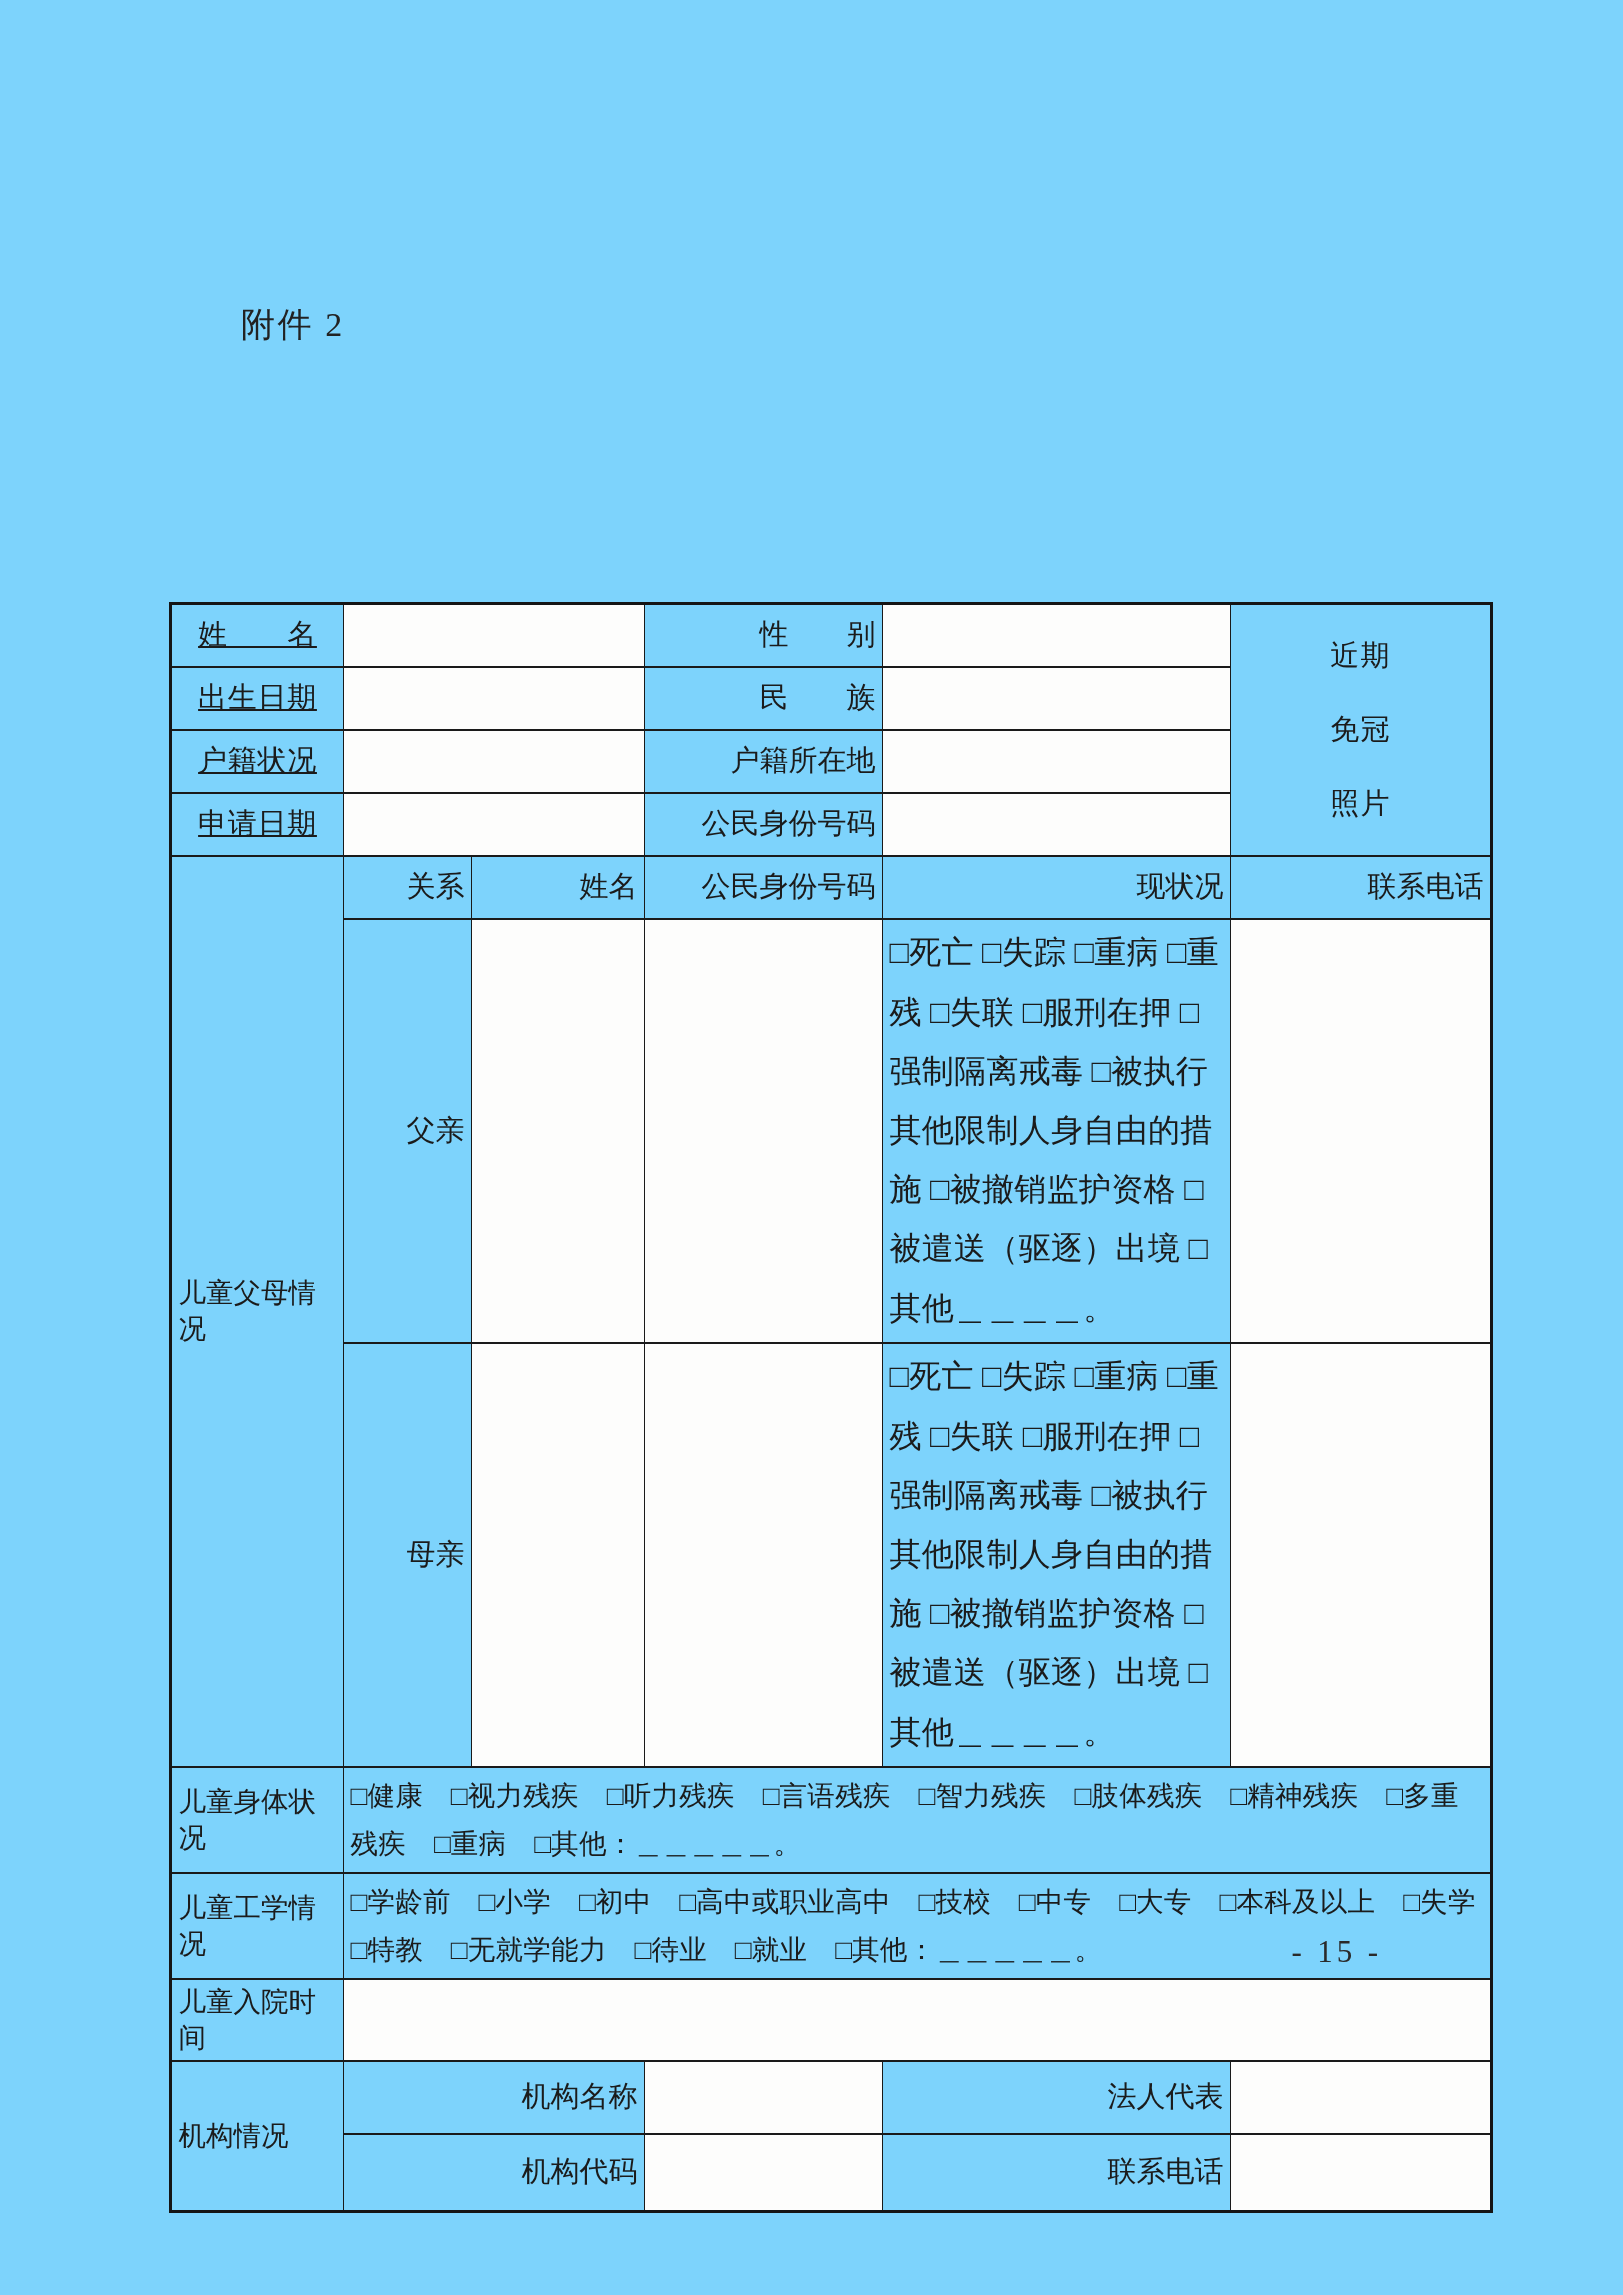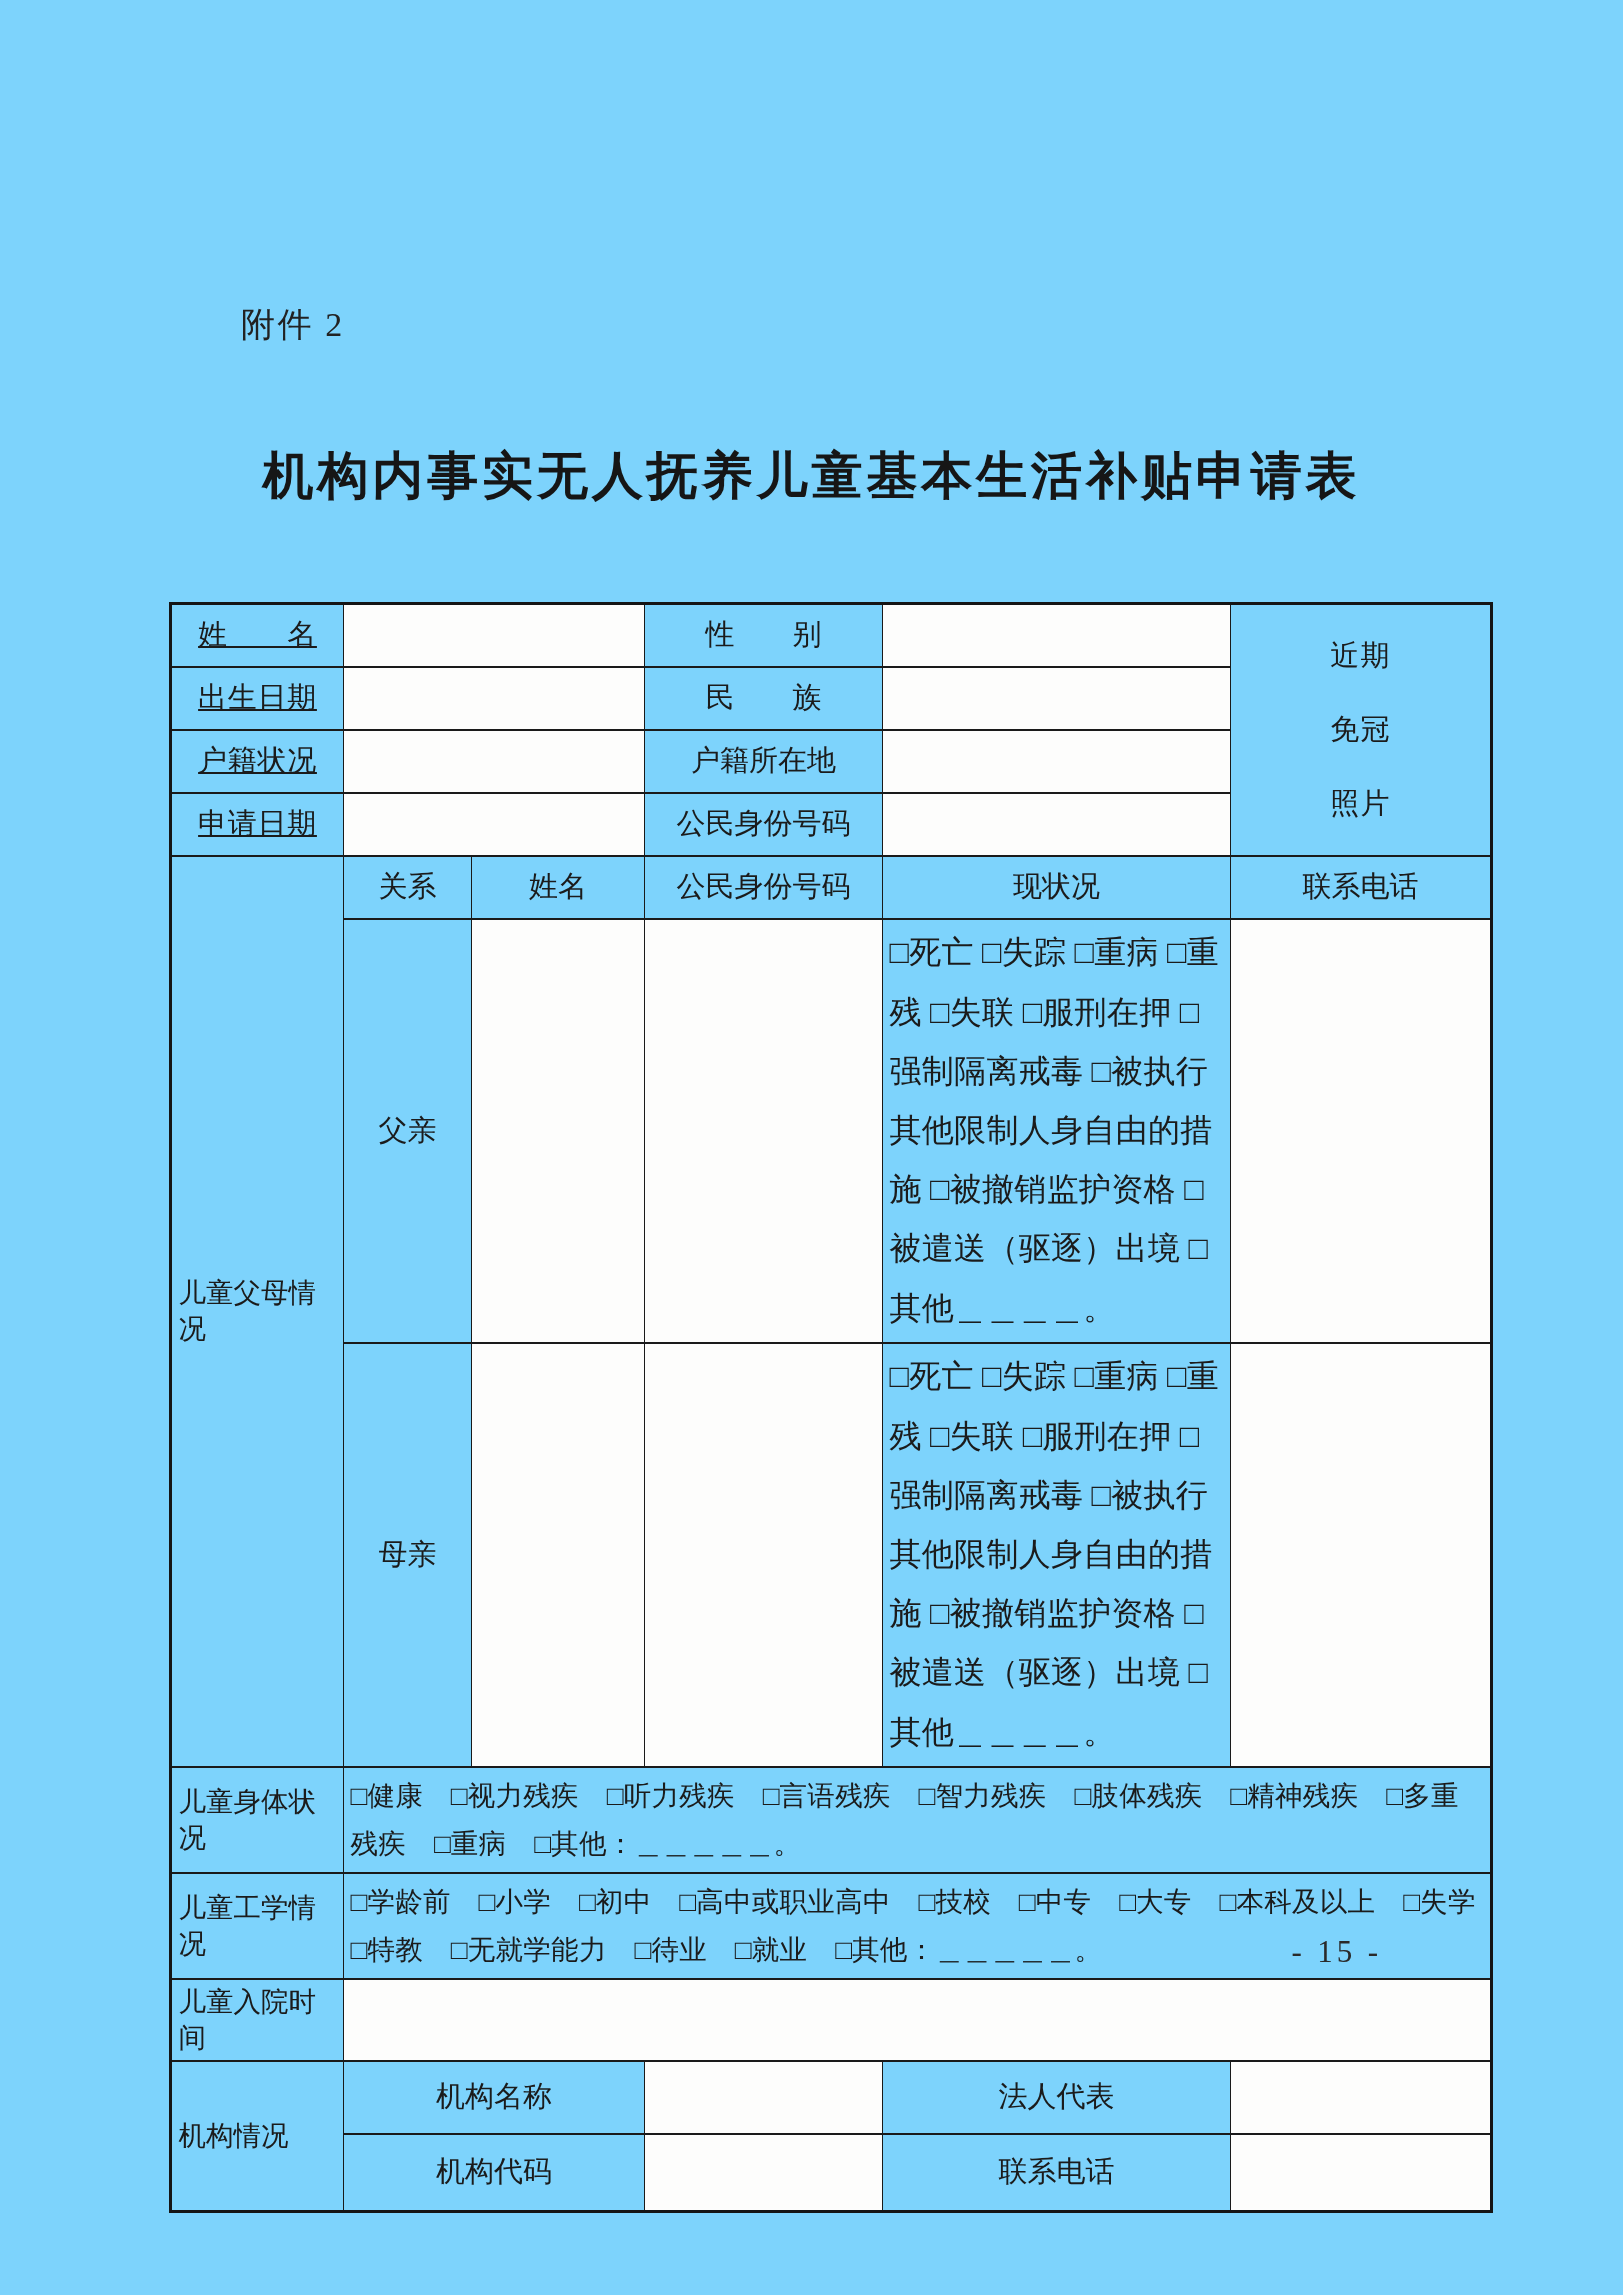--- a/index.html
+++ b/index.html
@@ -64,21 +64,21 @@
   tr.r-inst1   td { height: 73px; }
   tr.r-inst2   td { height: 78px; }
 
   td.lbl-left {
     text-align: center;
     padding-left: 22px;
     letter-spacing: 0.7px;
     white-space: nowrap;
     text-decoration: underline;
   }
-  td.lbl-center { text-align: center; }
+  td.lbl-center { text-align: right; }
   td.section-lbl {
     text-align: left;
     padding-left: 5.2px;
     padding-right: 1.3px;
     font-size: 27.5px;
     letter-spacing: 0;
   }
   td.photo-cell {
     text-align: center;
     font-size: 29px;
@@ -109,21 +109,20 @@
     color: #2a2a2a;
   }
 </style>
 </head>
 <body>
 
 <div class="page">
 
   <div class="attachment">附件 2</div>
 
-  <div class="doc-title">机构内事实无人抚养儿童基本生活补贴申请表</div>
 
   <table class="form">
     <colgroup>
       <col style="width:173px">
       <col style="width:128px">
       <col style="width:173px">
       <col style="width:238px">
       <col style="width:348px">
       <col style="width:261px">
     </colgroup>

